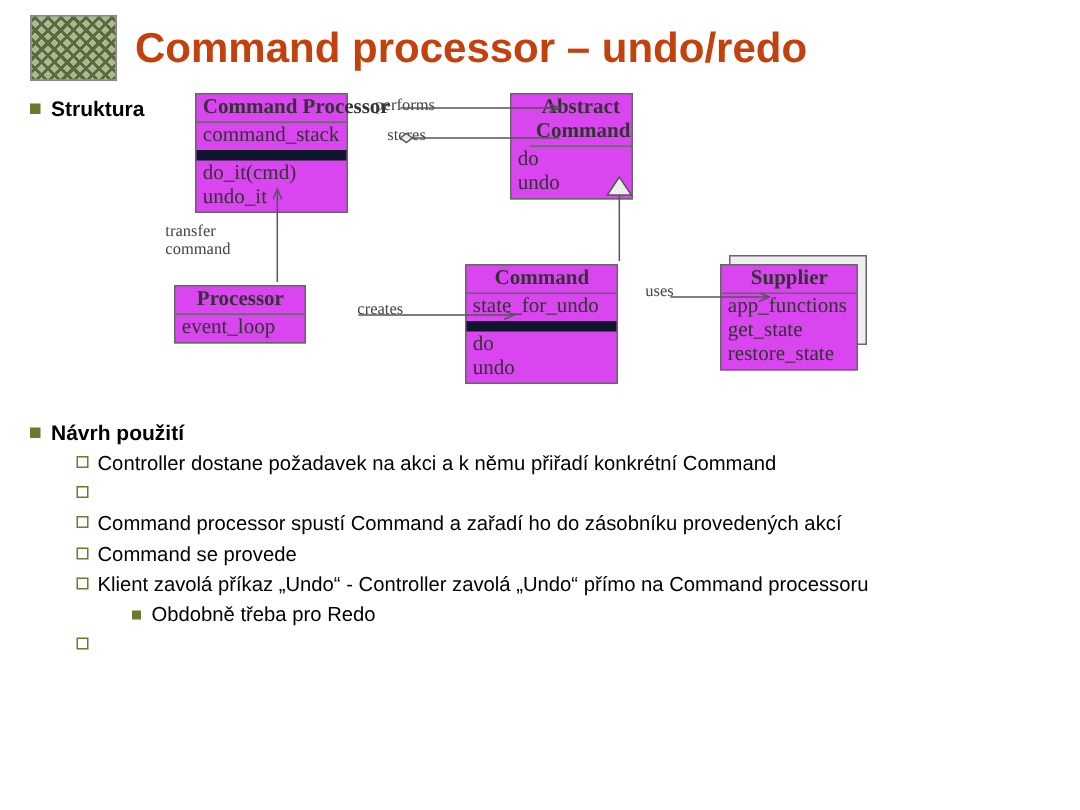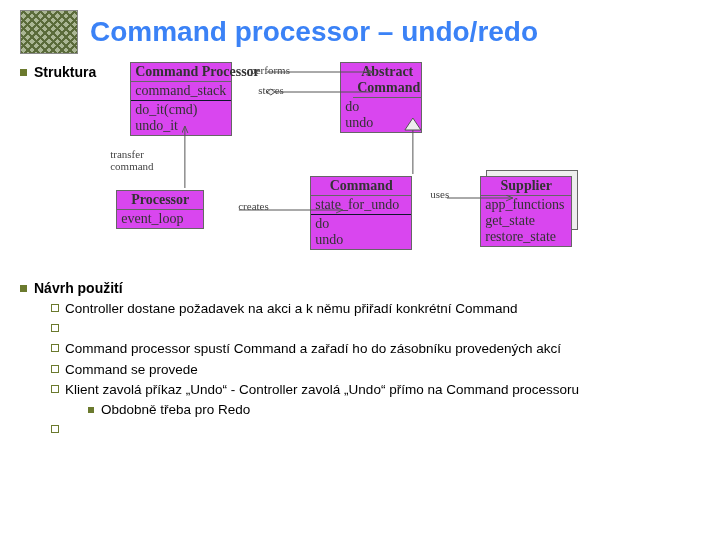--- a/index.html
+++ b/index.html
@@ -28,21 +28,21 @@
       repeating-linear-gradient(45deg, #5a6b3a 0 2px, transparent 2px 6px),
       repeating-linear-gradient(-45deg, #5a6b3a 0 2px, transparent 2px 6px),
       #aab694;
     border: 1px solid #888;
     margin-right: 12px;
     flex: 0 0 auto;
   }
   .title {
     font-size: 28px;
     font-weight: bold;
-    color: #3b82f6;
+    color: #c2410c;
   }
   .sq-bullet {
     display: inline-block;
     width: 7px;
     height: 7px;
     background: #6b7a2e;
     margin-right: 7px;
     vertical-align: 1px;
   }
   .sq-bullet-sm {
@@ -82,21 +82,21 @@
   }
   .box .hd {
     text-align: center;
     font-weight: bold;
     padding: 1px 4px;
     border-bottom: 1px solid #666;
     white-space: nowrap;
   }
   .box .bd {
     padding: 1px 4px;
-    border-bottom: 1px solid #0f172a;
+    border-bottom: 7px solid #0f172a;
     white-space: nowrap;
   }
   .box .bd:last-child { border-bottom: none; }
   .shadow-box {
     position: absolute;
     background: #eee;
     border: 1px solid #666;
   }
   .lbl {
     position: absolute;

